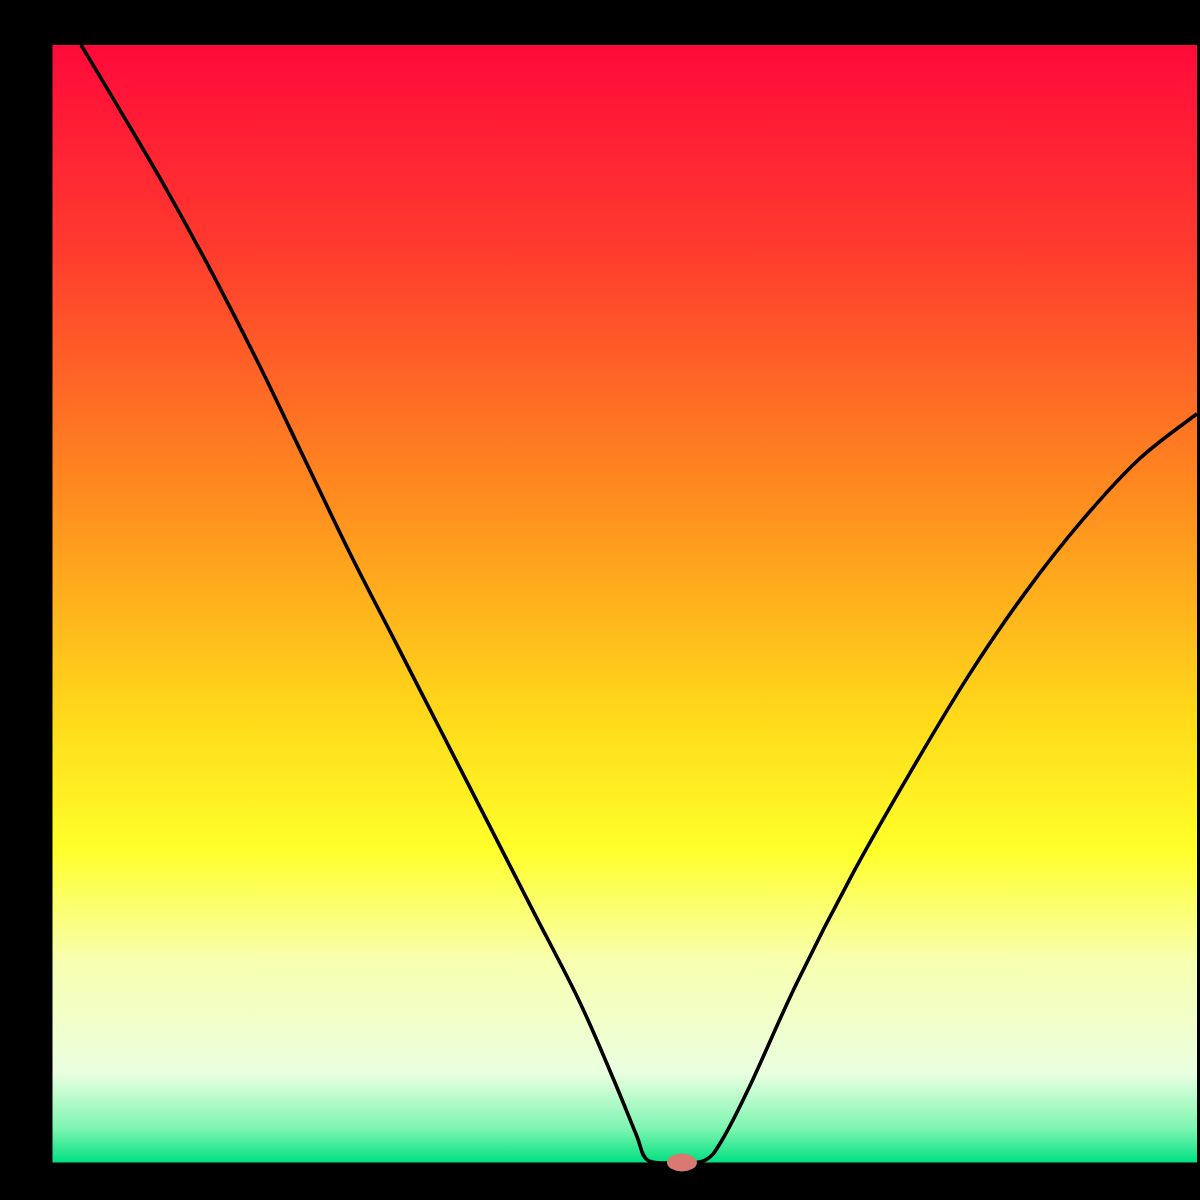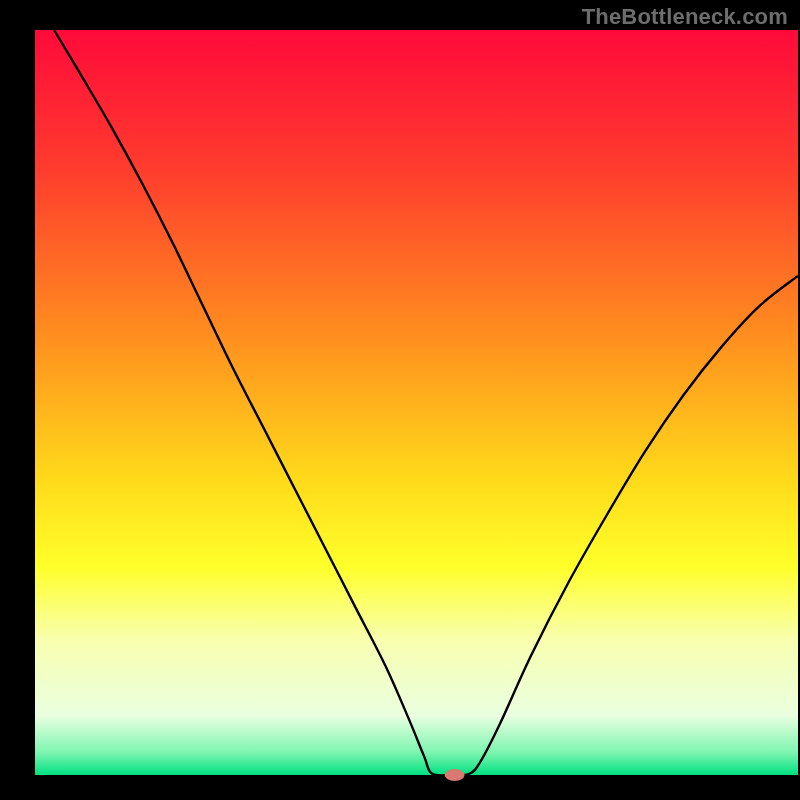--- a/index.html
+++ b/index.html
@@ -29,21 +29,20 @@
   svg {
     position: absolute;
     top: 0;
     left: 0;
   }
 </style>
 </head>
 <body>
 <div class="frame">
 
-<div class="watermark">TheBottleneck.com</div>
 
 <svg id="chart-svg" width="800" height="800">
   <defs>
     <linearGradient id="bg-grad" x1="0" y1="0" x2="0" y2="1">
           <stop offset="0%" stop-color="#ff0a3a"></stop>
           <stop offset="18%" stop-color="#ff3a2e"></stop>
           <stop offset="40%" stop-color="#ff8a1f"></stop>
           <stop offset="60%" stop-color="#ffd91a"></stop>
           <stop offset="72%" stop-color="#ffff2a"></stop>
           <stop offset="82%" stop-color="#f8ffb0"></stop>

